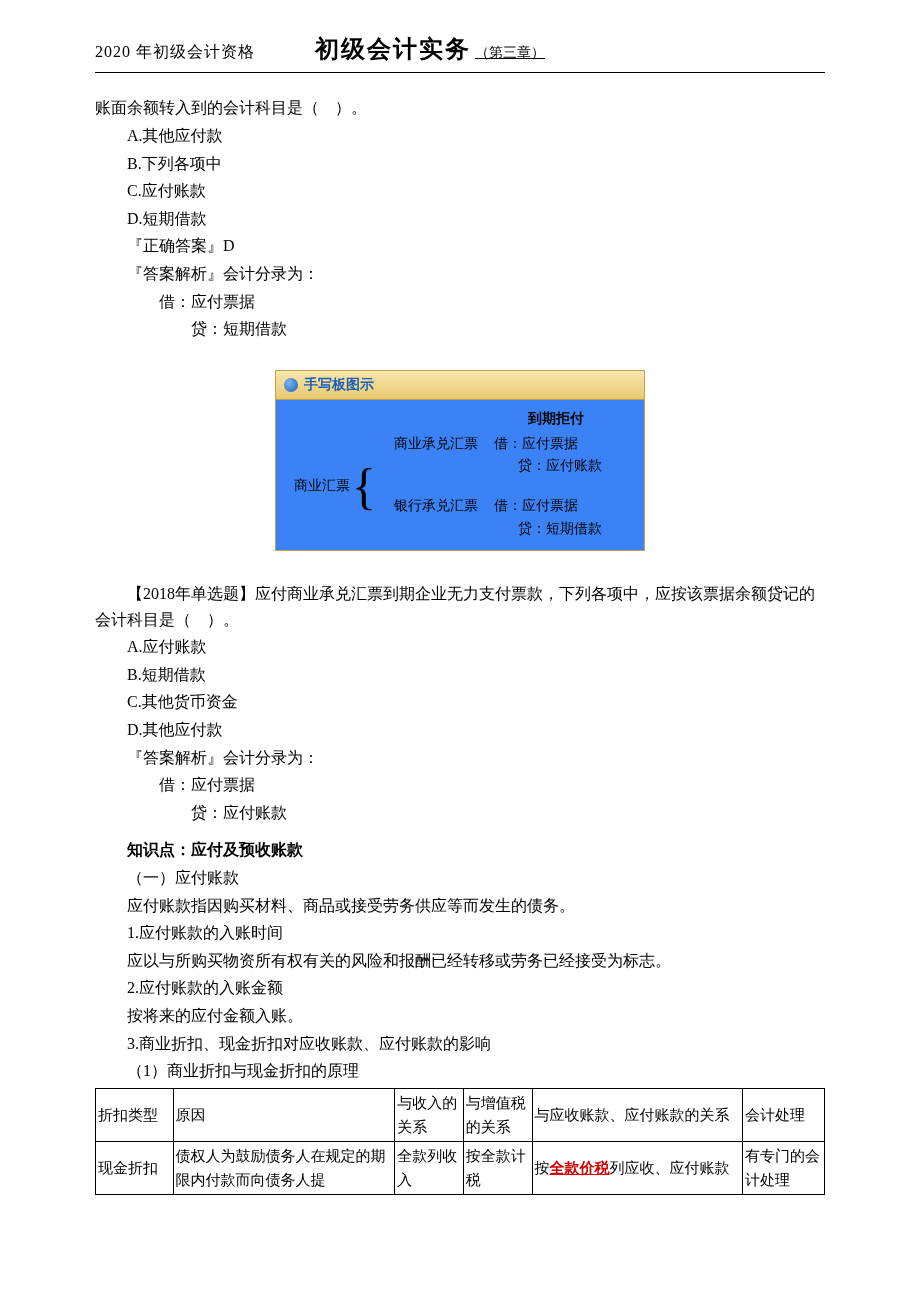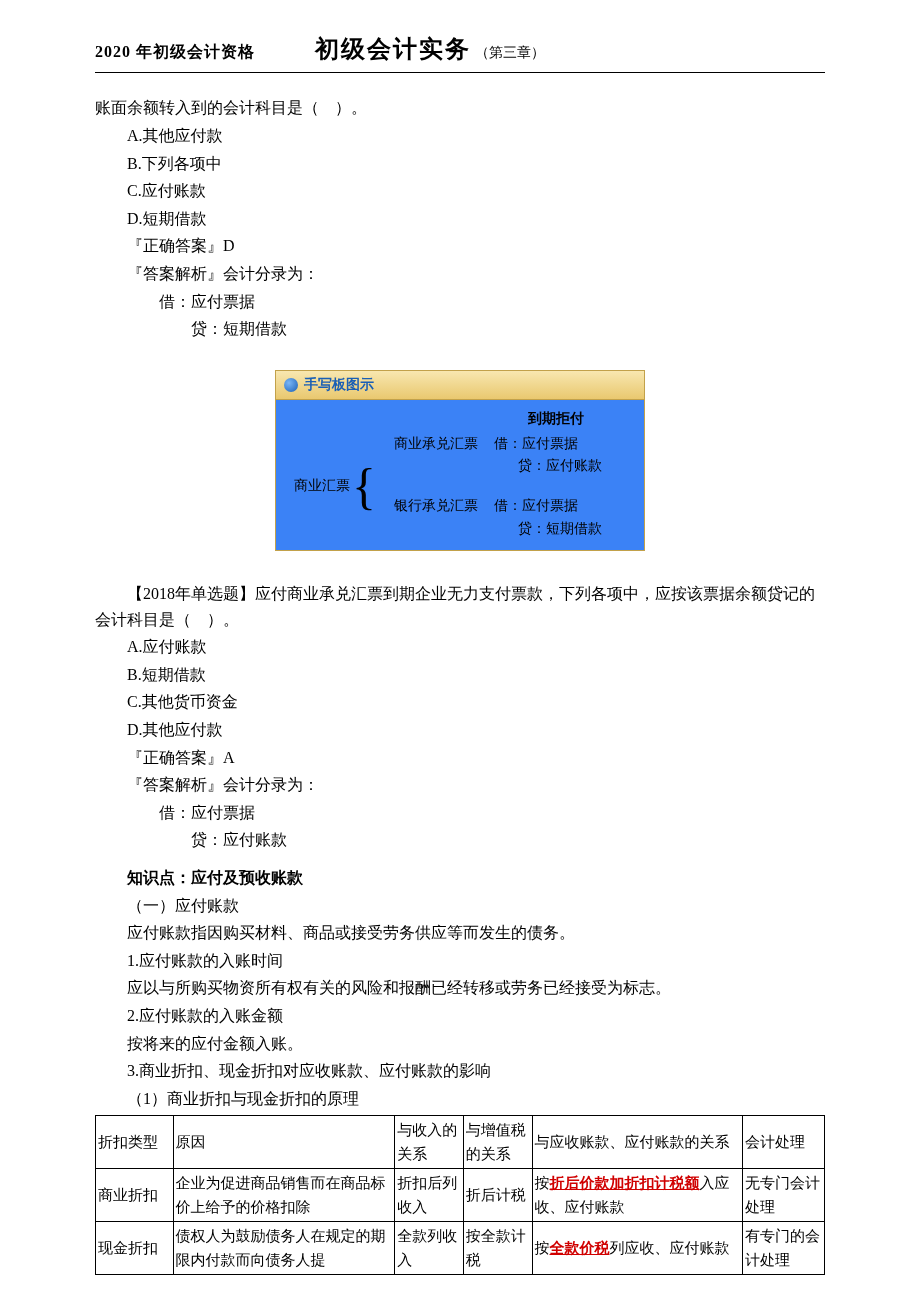--- a/index.html
+++ b/index.html
@@ -17,33 +17,34 @@
     padding: 0 95px;
   }
   .header {
     display: flex;
     align-items: baseline;
     border-bottom: 1.5px solid #000;
     padding-bottom: 4px;
     margin-bottom: 22px;
   }
   .header-left {
-    font-weight: bold;
+    font-weight: normal;
     font-size: 16px;
     letter-spacing: 1px;
     margin-right: 60px;
   }
   .header-mid {
     font-weight: bold;
     font-size: 24px;
     letter-spacing: 2px;
     margin-right: 4px;
   }
   .header-right {
     font-size: 14px;
+    text-decoration: underline;
   }
   .line {
     margin: 2px 0;
     text-align: left;
   }
   .indent1 { padding-left: 32px; }
   .indent2 { padding-left: 64px; }
   .indent3 { padding-left: 96px; }
   .bold { font-weight: bold; }
 
@@ -156,21 +157,20 @@
         </div>
       </div>
     </div>
   </div>
 
   <div class="line" style="text-indent:32px;">【2018年单选题】应付商业承兑汇票到期企业无力支付票款，下列各项中，应按该票据余额贷记的会计科目是（　）。</div>
   <div class="line indent1">A.应付账款</div>
   <div class="line indent1">B.短期借款</div>
   <div class="line indent1">C.其他货币资金</div>
   <div class="line indent1">D.其他应付款</div>
-  <div class="line indent1">『正确答案』A</div>
   <div class="line indent1">『答案解析』会计分录为：</div>
   <div class="line indent2">借：应付票据</div>
   <div class="line indent3">贷：应付账款</div>
 
   <div class="line section-title indent1">知识点：应付及预收账款</div>
   <div class="line indent1">（一）应付账款</div>
   <div class="line indent1">应付账款指因购买材料、商品或接受劳务供应等而发生的债务。</div>
   <div class="line indent1">1.应付账款的入账时间</div>
   <div class="line indent1">应以与所购买物资所有权有关的风险和报酬已经转移或劳务已经接受为标志。</div>
   <div class="line indent1">2.应付账款的入账金额</div>
@@ -180,30 +180,20 @@
 
   <table class="discount">
     <tbody>
         <tr>
       <td style="width:70px;">折扣类型</td>
       <td style="width:200px;">原因</td>
       <td style="width:62px;">与收入的关系</td>
       <td style="width:62px;">与增值税的关系</td>
       <td style="width:190px;">与应收账款、应付账款的关系</td>
       <td style="width:74px;">会计处理</td>
-    </tr>
-    <tr>
-      <td>商业折扣</td>
-      <td>企业为促进商品销售而在商品标价上给予的价格扣除</td>
-      <td>折扣后列收入</td>
-      <td>折后计税</td>
-      <td>
-        <span>按</span><span class="red-underline">折后价款加折扣计税额</span><span>入应收、应付账款</span>
-      </td>
-      <td>无专门会计处理</td>
     </tr>
     <tr>
       <td>现金折扣</td>
       <td>债权人为鼓励债务人在规定的期限内付款而向债务人提</td>
       <td>全款列收入</td>
       <td>按全款计税</td>
       <td>
         <span>按</span><span class="red-underline">全款价税</span><span>列应收、应付账款</span>
       </td>
       <td>有专门的会计处理</td>

